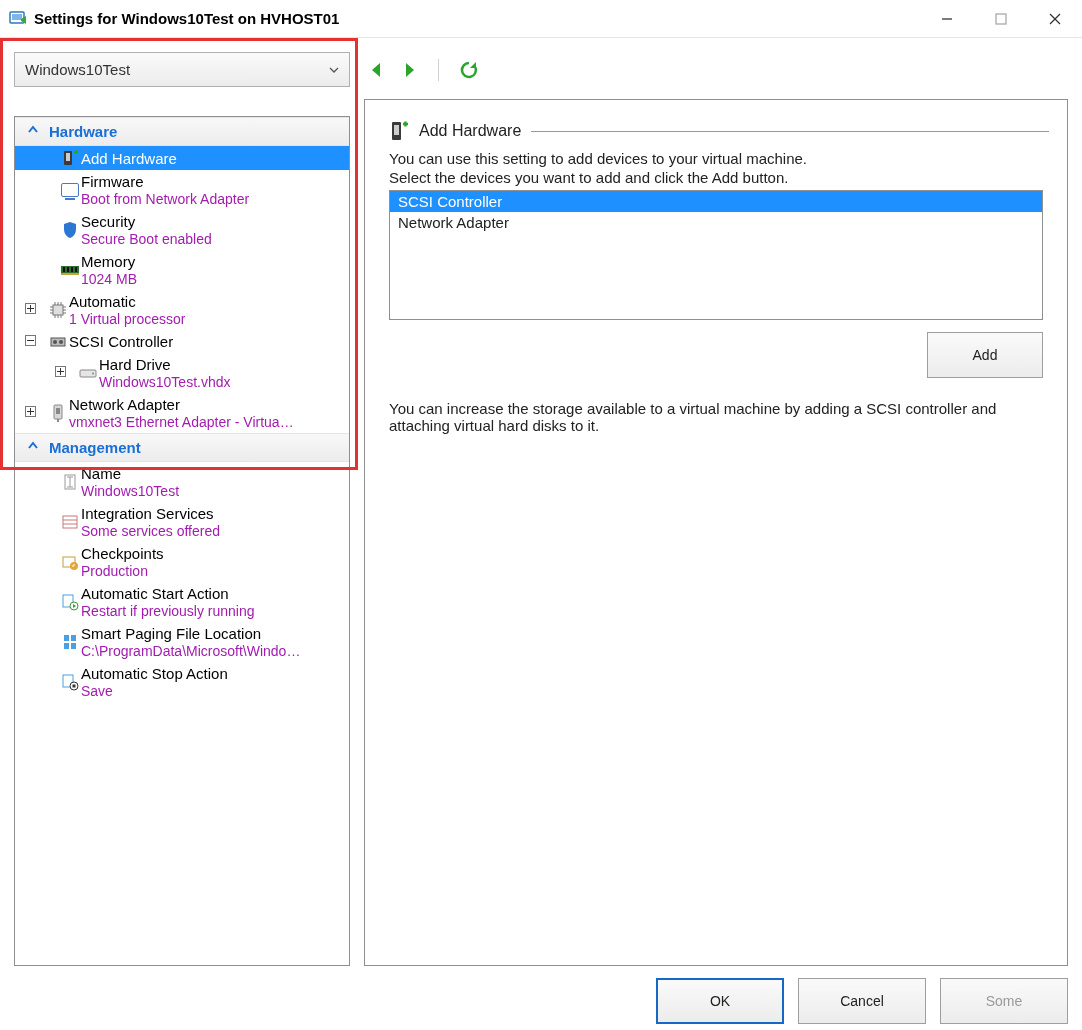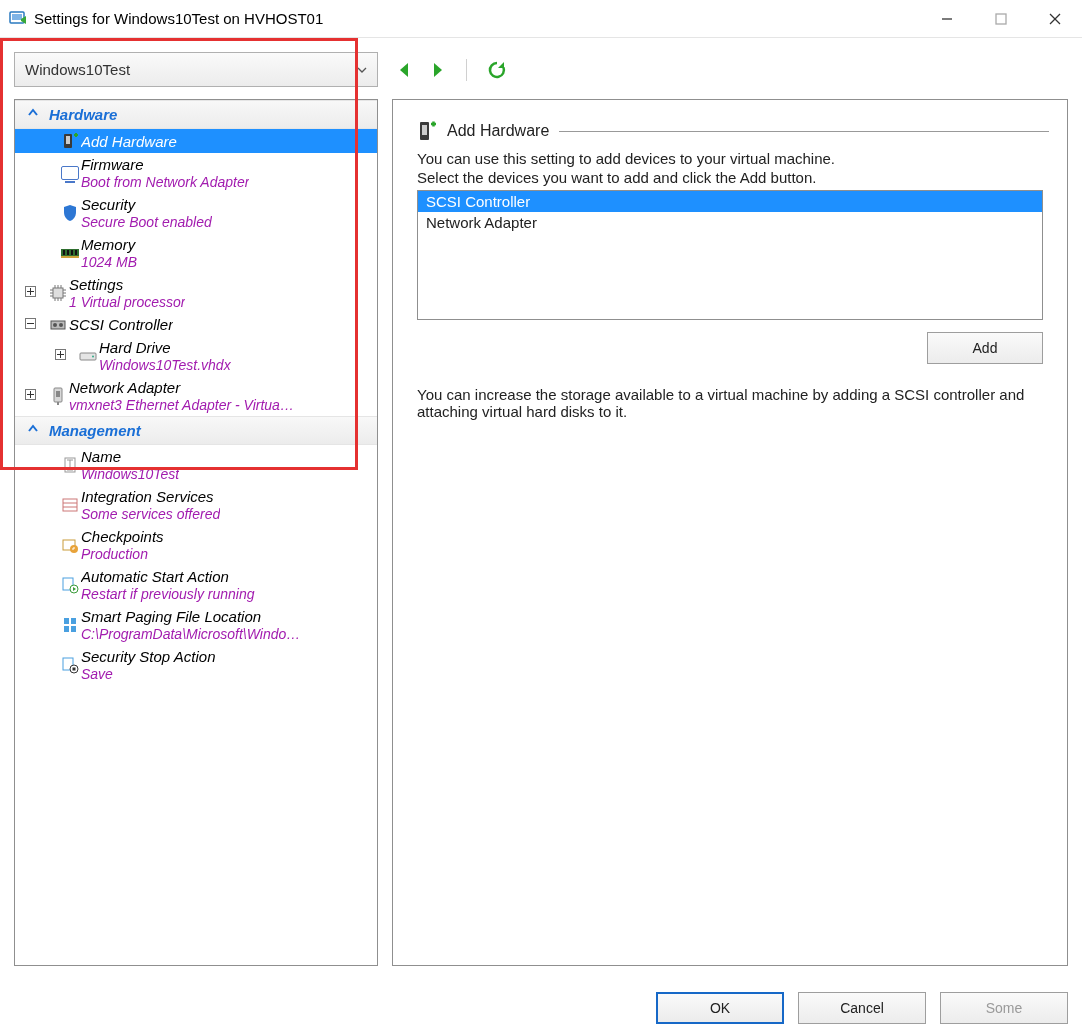--- a/index.html
+++ b/index.html
@@ -1,48 +1,48 @@
 <!DOCTYPE html>
 <html><head>
 <meta charset="utf-8">
 <style>
   * { box-sizing: border-box; font-family: "Segoe UI", Tahoma, sans-serif; }
   body { margin:0; background:#fff; width:1082px; height:1030px; overflow:hidden; font-size:14px;}
   
-  .title-bar { height:38px; display:flex; align-items:center; border-bottom:1px solid #e5e5e5; padding:0 0 0 8px;}
+  .title-bar { height:38px; display:flex; align-items:center; border-bottom:1px solid #e5e5e5; padding:0 0 0 8px;font-weight:bold;}
   .title-bar .title { font-size:15px; color:#000; margin-left:6px;}
   .win-controls { margin-left:auto; display:flex;}
   .win-controls .wc { width:54px; height:38px; display:flex; align-items:center; justify-content:center; color:#333;}
   .win-controls .wc svg { display:block;}
   .app-icon svg { display:block;}
 
   
   .outer { position:absolute; top:38px; left:0; right:0; bottom:0; padding:14px 14px 14px 14px;}
 
   
   .cols { display:flex; height:calc(100% - 50px);}
-  .left-col { width:364px; display:flex; flex-direction:column;}
+  .left-col { width:336px; display:flex; flex-direction:column;}
   .right-col { flex:1; margin-left:14px; display:flex; flex-direction:column;}
 
   
   .vm-select {
     height:35px; border:1px solid #b0b0b0; background:linear-gradient(#fafafa,#ececec);
     display:flex; align-items:center; padding:0 10px; font-size:15px; color:#333; position:relative;
   }
   .vm-select .chev { margin-left:auto; color:#555;}
 
   
   .tb-row { display:flex; align-items:center; height:35px; gap:18px; padding-left:4px;}
   .tb-row .sep { width:1px; height:22px; background:#d0d0d0; margin:0 2px;}
   .tb-row .tbicon svg { display:block;}
 
   
   .tree-panel {
-    flex:1; margin-top:12px; border:1px solid #8f8f8f; background:#fff; overflow:hidden;
-    display:flex; flex-direction:column;font-style:italic;
+    flex:1; margin-top:29px; border:1px solid #8f8f8f; background:#fff; overflow:hidden;
+    display:flex; flex-direction:column;
   }
   .section-header{
     background:linear-gradient(#f8f8f8,#ececec); color:#1a6fd6; font-weight:600;
     padding:5px 10px 5px 12px; display:flex; align-items:center; gap:10px; font-size:15px;
     border-bottom:1px solid #e5e5e5; border-top:1px solid #e5e5e5;
   }
   .section-header .collapser { color:#1a6fd6; font-size:12px;}
   .tree{ overflow:auto;}
   .node { position:relative; padding:3px 6px 3px 0;}
   .node .row1 { display:flex; align-items:center; }
@@ -68,21 +68,21 @@
   .right-body { padding:6px 6px 0 6px; font-size:15px; color:#222;}
   .right-body p { margin:2px 0;}
   .device-list {
     height:130px; border:1px solid #8f8f8f; background:#fff; margin-top:4px;
     overflow:auto;
   }
   .device-list .opt { padding:2px 8px; font-size:15px;}
   .device-list .opt.selected { background:#1e90ff; color:#fff;}
   .add-btn-row { display:flex; justify-content:flex-end; margin-top:12px;}
   .win-btn {
-    min-width:116px; height:32px; border:1px solid #9e9e9e; background:linear-gradient(#fafafa,#ececec);
+    min-width:116px; height:46px; border:1px solid #9e9e9e; background:linear-gradient(#fafafa,#ececec);
     font-size:14px; color:#222; display:flex; align-items:center; justify-content:center;
   }
   .win-btn.disabled { color:#9a9a9a;}
   .win-btn.primary { border:2px solid #1668c7;}
 
   
   .bottom-row {
     position:absolute; bottom:6px; right:14px; display:flex; gap:14px;
   }
 
@@ -238,21 +238,21 @@
                       <line x1="1" y1="6" x2="4" y2="6"></line>
                       <line x1="1" y1="9" x2="4" y2="9"></line>
                       <line x1="1" y1="12" x2="4" y2="12"></line>
                       <line x1="14" y1="6" x2="17" y2="6"></line>
                       <line x1="14" y1="9" x2="17" y2="9"></line>
                       <line x1="14" y1="12" x2="17" y2="12"></line>
                     </g>
                   </svg>
               </span>
               <div class="textcol">
-                <span class="label">Settings</span>
+                <span class="label">Automatic</span>
                 <span class="sub">1 Virtual processor</span>
               </div>
             </div>
           </div>
 
           <div class="node" style="padding-left:6px">
             <div class="row1">
               <span class="expander">
                 <svg width="11" height="11" viewBox="0 0 11 11">
                     <rect x="0.5" y="0.5" width="10" height="10" fill="#fff" stroke="#777"></rect>
@@ -419,21 +419,21 @@
             <div class="row1">
               <span class="expander"></span>
               <span class="icon-slot ic-auto">
                 <svg width="18" height="18" viewBox="0 0 18 18">
                     <rect x="2" y="2" width="10" height="12" fill="#fff" stroke="#4aa0e0"></rect>
                     <circle cx="13" cy="13" r="4" fill="#fff" stroke="#333"></circle>
                     <rect x="11.5" y="11.5" width="3" height="3" fill="#333"></rect>
                   </svg>
               </span>
               <div class="textcol">
-                <span class="label">Security Stop Action</span>
+                <span class="label">Automatic Stop Action</span>
                 <span class="sub">Save</span>
               </div>
             </div>
           </div>
 
         </div>
       </div>
     </div>
 
     <div class="right-col">

